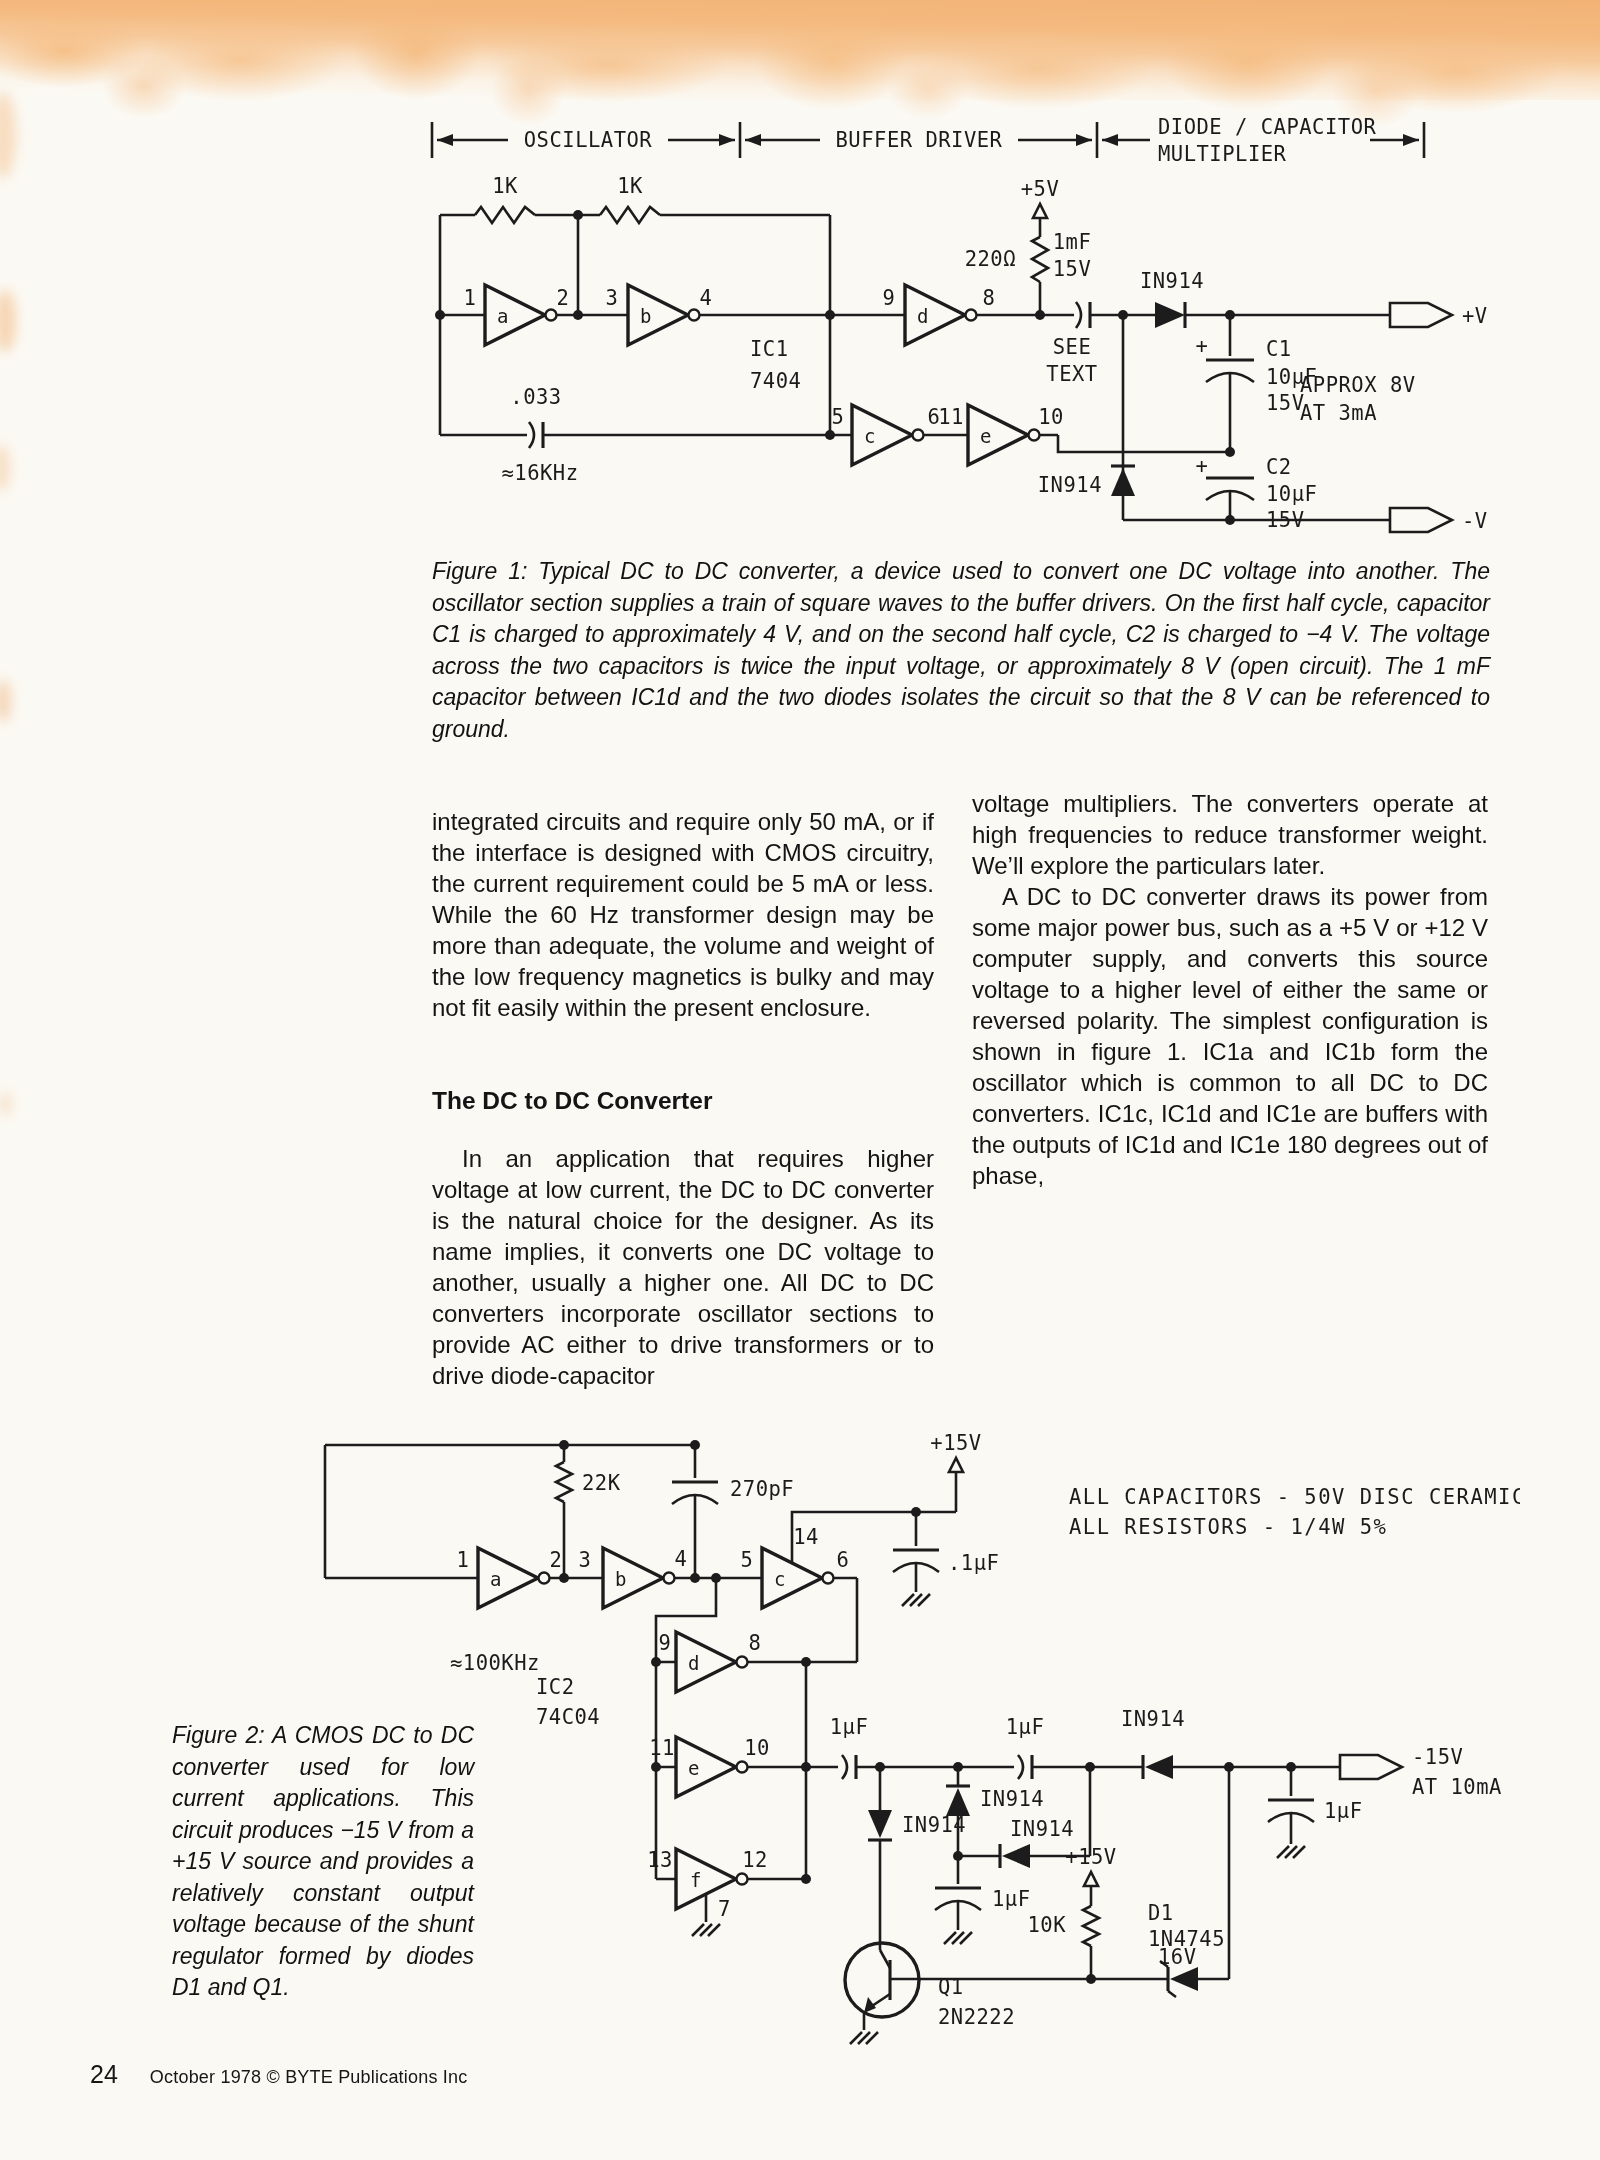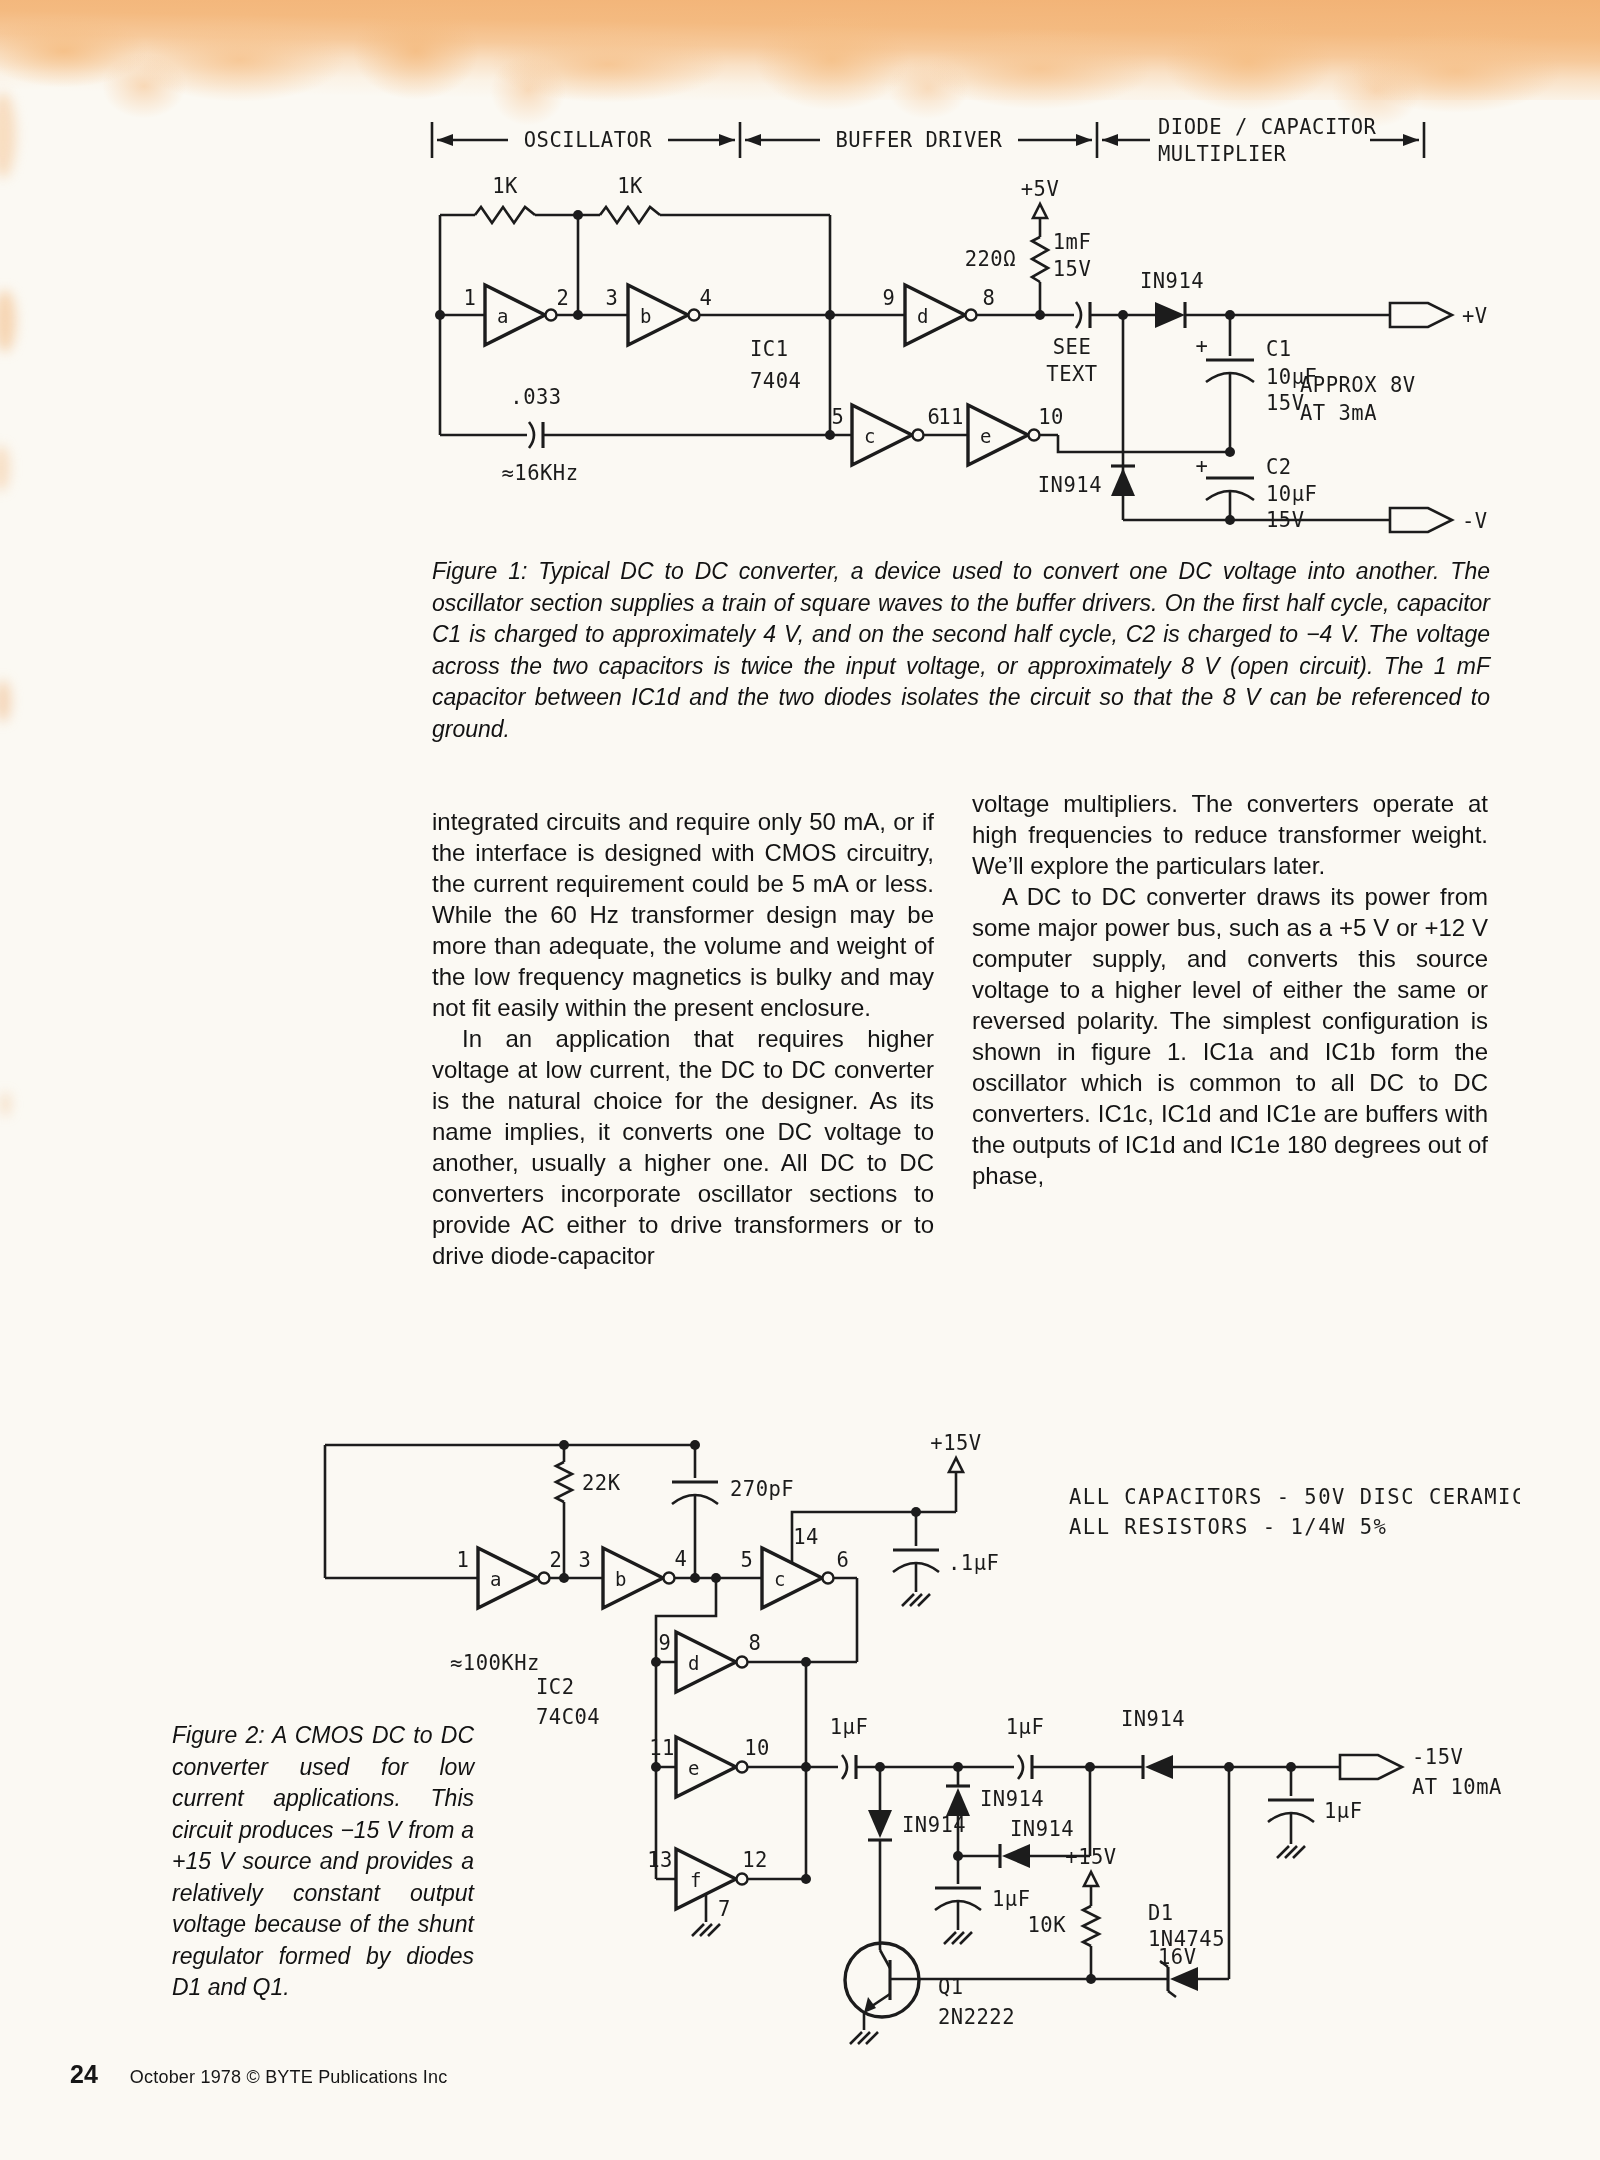--- a/index.html
+++ b/index.html
@@ -41,21 +41,21 @@
   .ct{font-size:20.5px;}
   .cs{font-size:19px;}
   .note{font-size:20.5px;letter-spacing:1.5px;}
   
   .cap{position:absolute;font-style:italic;font-size:23px;line-height:31.5px;text-align:justify;color:#121212;}
   .col{position:absolute;font-size:24px;line-height:31px;text-align:justify;color:#141414;}
   .col p{margin:0;}
   .ind{text-indent:30px;}
   .h2{font-weight:bold;font-size:24.5px;margin:62px 0 27px 0 !important;}
   .footer{position:absolute;top:2060px;left:70px;display:flex;align-items:baseline;}
-  .pagenum{font-weight:bold;font-size:25px;}
+  .pagenum{font-weight:normal;font-size:25px;margin-left:20px;}
   .footnote{font-size:18px;margin-left:32px;letter-spacing:.2px;}
 </style>
 </head>
 <body>
 
 <div class="band"></div>
 <div class="smudge s1"></div>
 <div class="smudge s2"></div>
 <div class="smudge s3"></div>
 <div class="smudge s4"></div>
@@ -200,20 +200,21 @@
   <text class="ct" x="1300" y="392">APPROX 8V</text>
   <text class="ct" x="1300" y="420">AT 3mA</text>
   <text class="ct" x="1462" y="323">+V</text>
   <text class="ct" x="1462" y="528">-V</text>
 </svg>
 
 <div class="cap" style="left:432px;top:556px;width:1058px;">Figure 1: Typical DC to DC converter, a device used to convert one DC voltage into another. The oscillator section supplies a train of square waves to the buffer drivers. On the first half cycle, capacitor C1 is charged to approximately 4 V, and on the second half cycle, C2 is charged to −4 V. The voltage across the two capacitors is twice the input voltage, or approximately 8 V (open circuit). The 1 mF capacitor between IC1d and the two diodes isolates the circuit so that the 8 V can be referenced to ground.</div>
 
 <div class="col" style="left:432px;top:788px;width:502px;margin-top:18px;">
   <p>integrated circuits and require only 50 mA, or if the interface is designed with CMOS circuitry, the current requirement could be 5 mA or less. While the 60 Hz transformer design may be more than adequate, the volume and weight of the low frequency magnetics is bulky and may not fit easily within the present enclosure.</p>
+  <p class="h2">The DC to DC Converter</p>
   <p class="ind">In an application that requires higher voltage at low current, the DC to DC converter is the natural choice for the designer. As its name implies, it converts one DC voltage to another, usually a higher one. All DC to DC converters incorporate oscillator sections to provide AC either to drive transformers or to drive diode-capacitor</p>
 </div>
 <div class="col" style="left:972px;top:788px;width:516px;">
   <p>voltage multipliers. The converters operate at high frequencies to reduce transformer weight. We’ll explore the particulars later.</p>
   <p class="ind">A DC to DC converter draws its power from some major power bus, such as a +5 V or +12 V computer supply, and converts this source voltage to a higher level of either the same or reversed polarity. The simplest configuration is shown in figure 1. IC1a and IC1b form the oscillator which is common to all DC to DC converters. IC1c, IC1d and IC1e are buffers with the outputs of IC1d and IC1e 180 degrees out of phase,</p>
 </div>
 
 <svg style="left:300px;top:1390px" width="1220" height="690" viewBox="300 1390 1220 690">
 
   <g>

